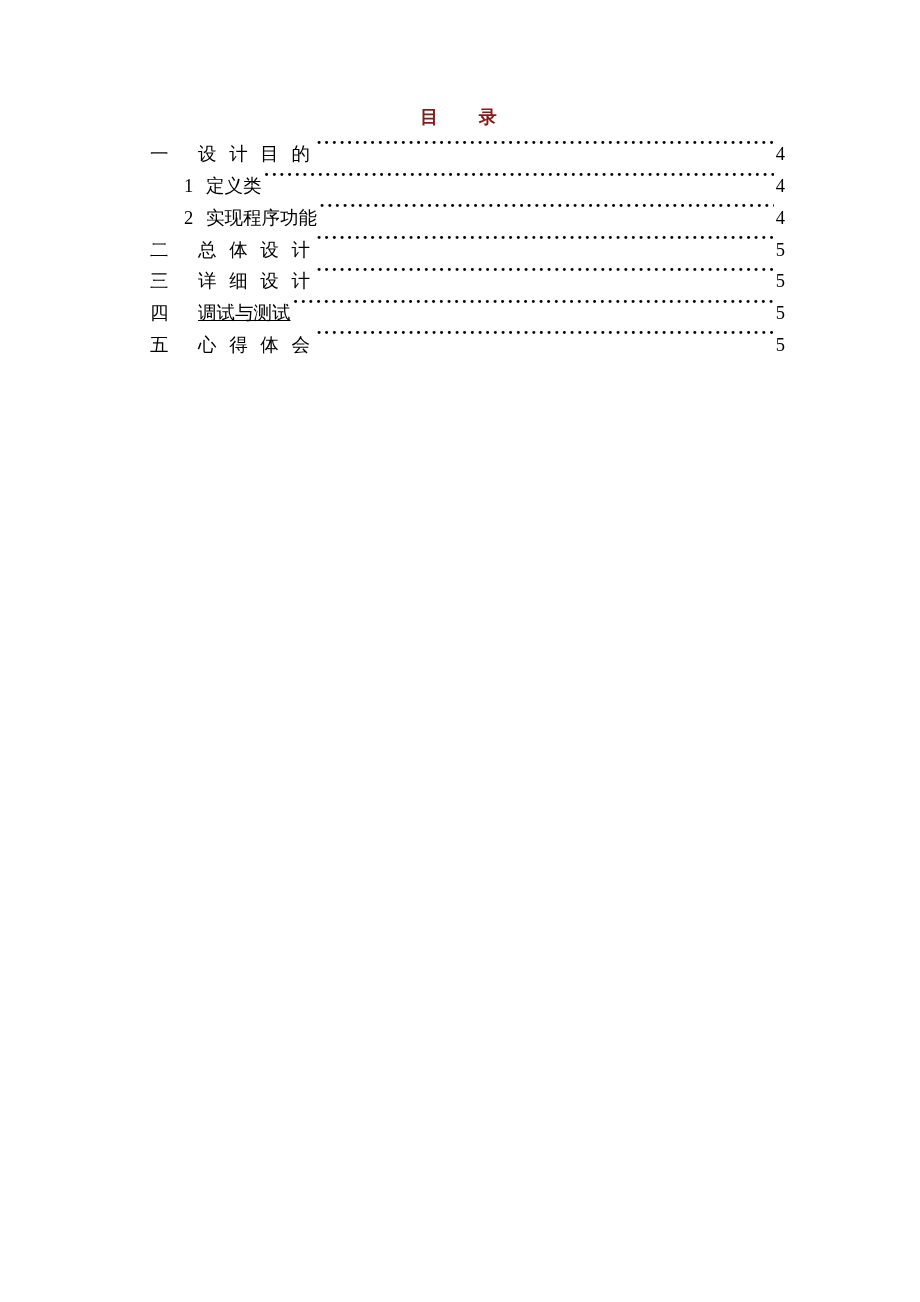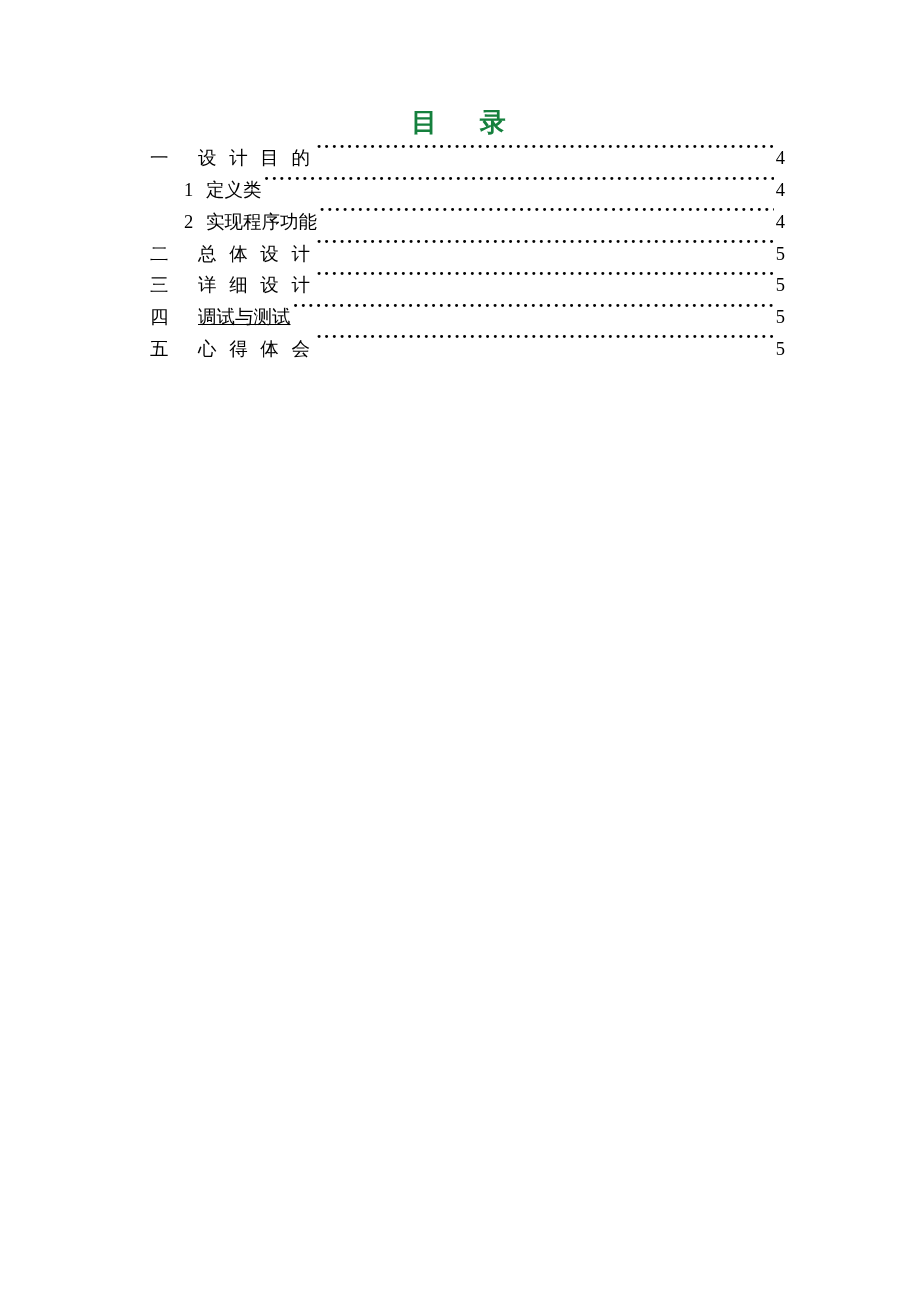--- a/index.html
+++ b/index.html
@@ -10,25 +10,25 @@
       width: 920px;
       height: 1302px;
       box-sizing: border-box;
     }
     .page {
       padding: 105px 135px 0 150px;
       box-sizing: border-box;
     }
     .title {
       text-align: center;
-      font-size: 26px;
+      font-size: 18px;
       font-weight: bold;
       letter-spacing: 18px;
-      margin-bottom: 2px;
-      color: #15803d;
+      margin-bottom: 9px;
+      color: #7f1d1d;
     }
     .toc {
       font-size: 18.5px;
       color: #000;
     }
     .toc-row {
       display: flex;
       align-items: baseline;
       white-space: nowrap;
       line-height: 1.6;

